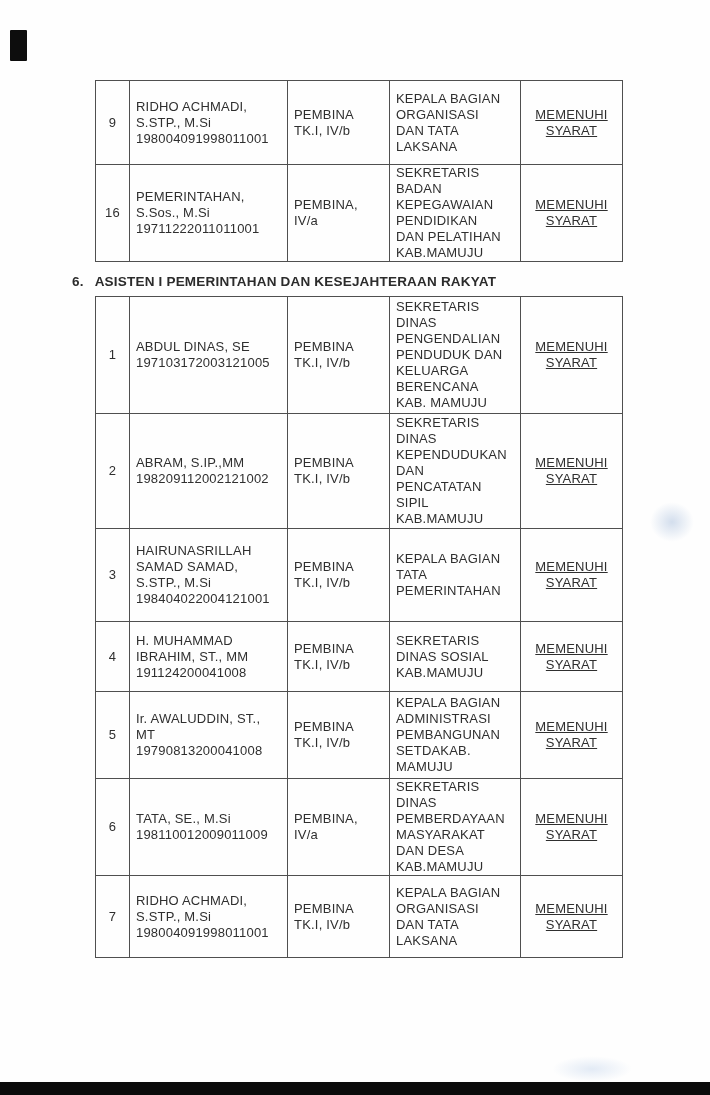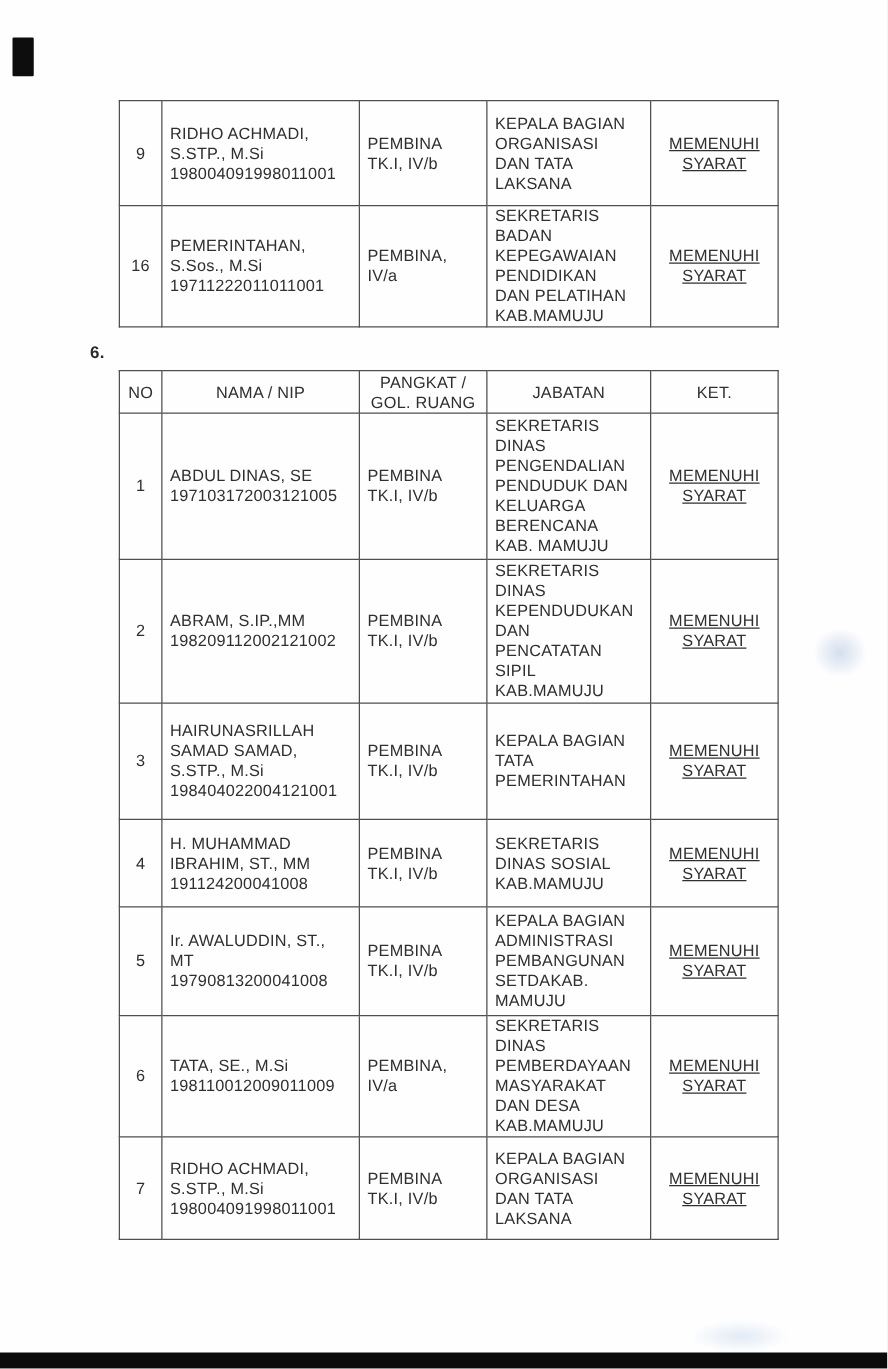--- a/index.html
+++ b/index.html
@@ -92,39 +92,32 @@
 DAN PELATIHAN
 KAB.MAMUJU</td>
       <td class="c-ket">MEMENUHI
 SYARAT</td>
     </tr>
   </tbody>
     </table>
 
   <div class="section-heading">
     <span>6.</span>
+    <span>ASISTEN I PEMERINTAHAN DAN KESEJAHTERAAN RAKYAT</span>
   </div>
 
   <table class="doc tbl-main">
     <colgroup>
         <col style="width:34px">
         <col style="width:158px">
         <col style="width:102px">
         <col style="width:131px">
         <col style="width:102px">
       </colgroup>
     <tbody>
-        <tr style="height:34px">
-      <th>NO</th>
-      <th>NAMA / NIP</th>
-      <th>PANGKAT /
-GOL. RUANG</th>
-      <th>JABATAN</th>
-      <th>KET.</th>
-    </tr>
     <tr style="height:117px">
       <td class="c-no">1</td>
       <td class="c-nama">ABDUL DINAS, SE
 197103172003121005</td>
       <td class="c-pangkat">PEMBINA
 TK.I, IV/b</td>
       <td class="c-jabatan">SEKRETARIS
 DINAS
 PENGENDALIAN
 PENDUDUK DAN

